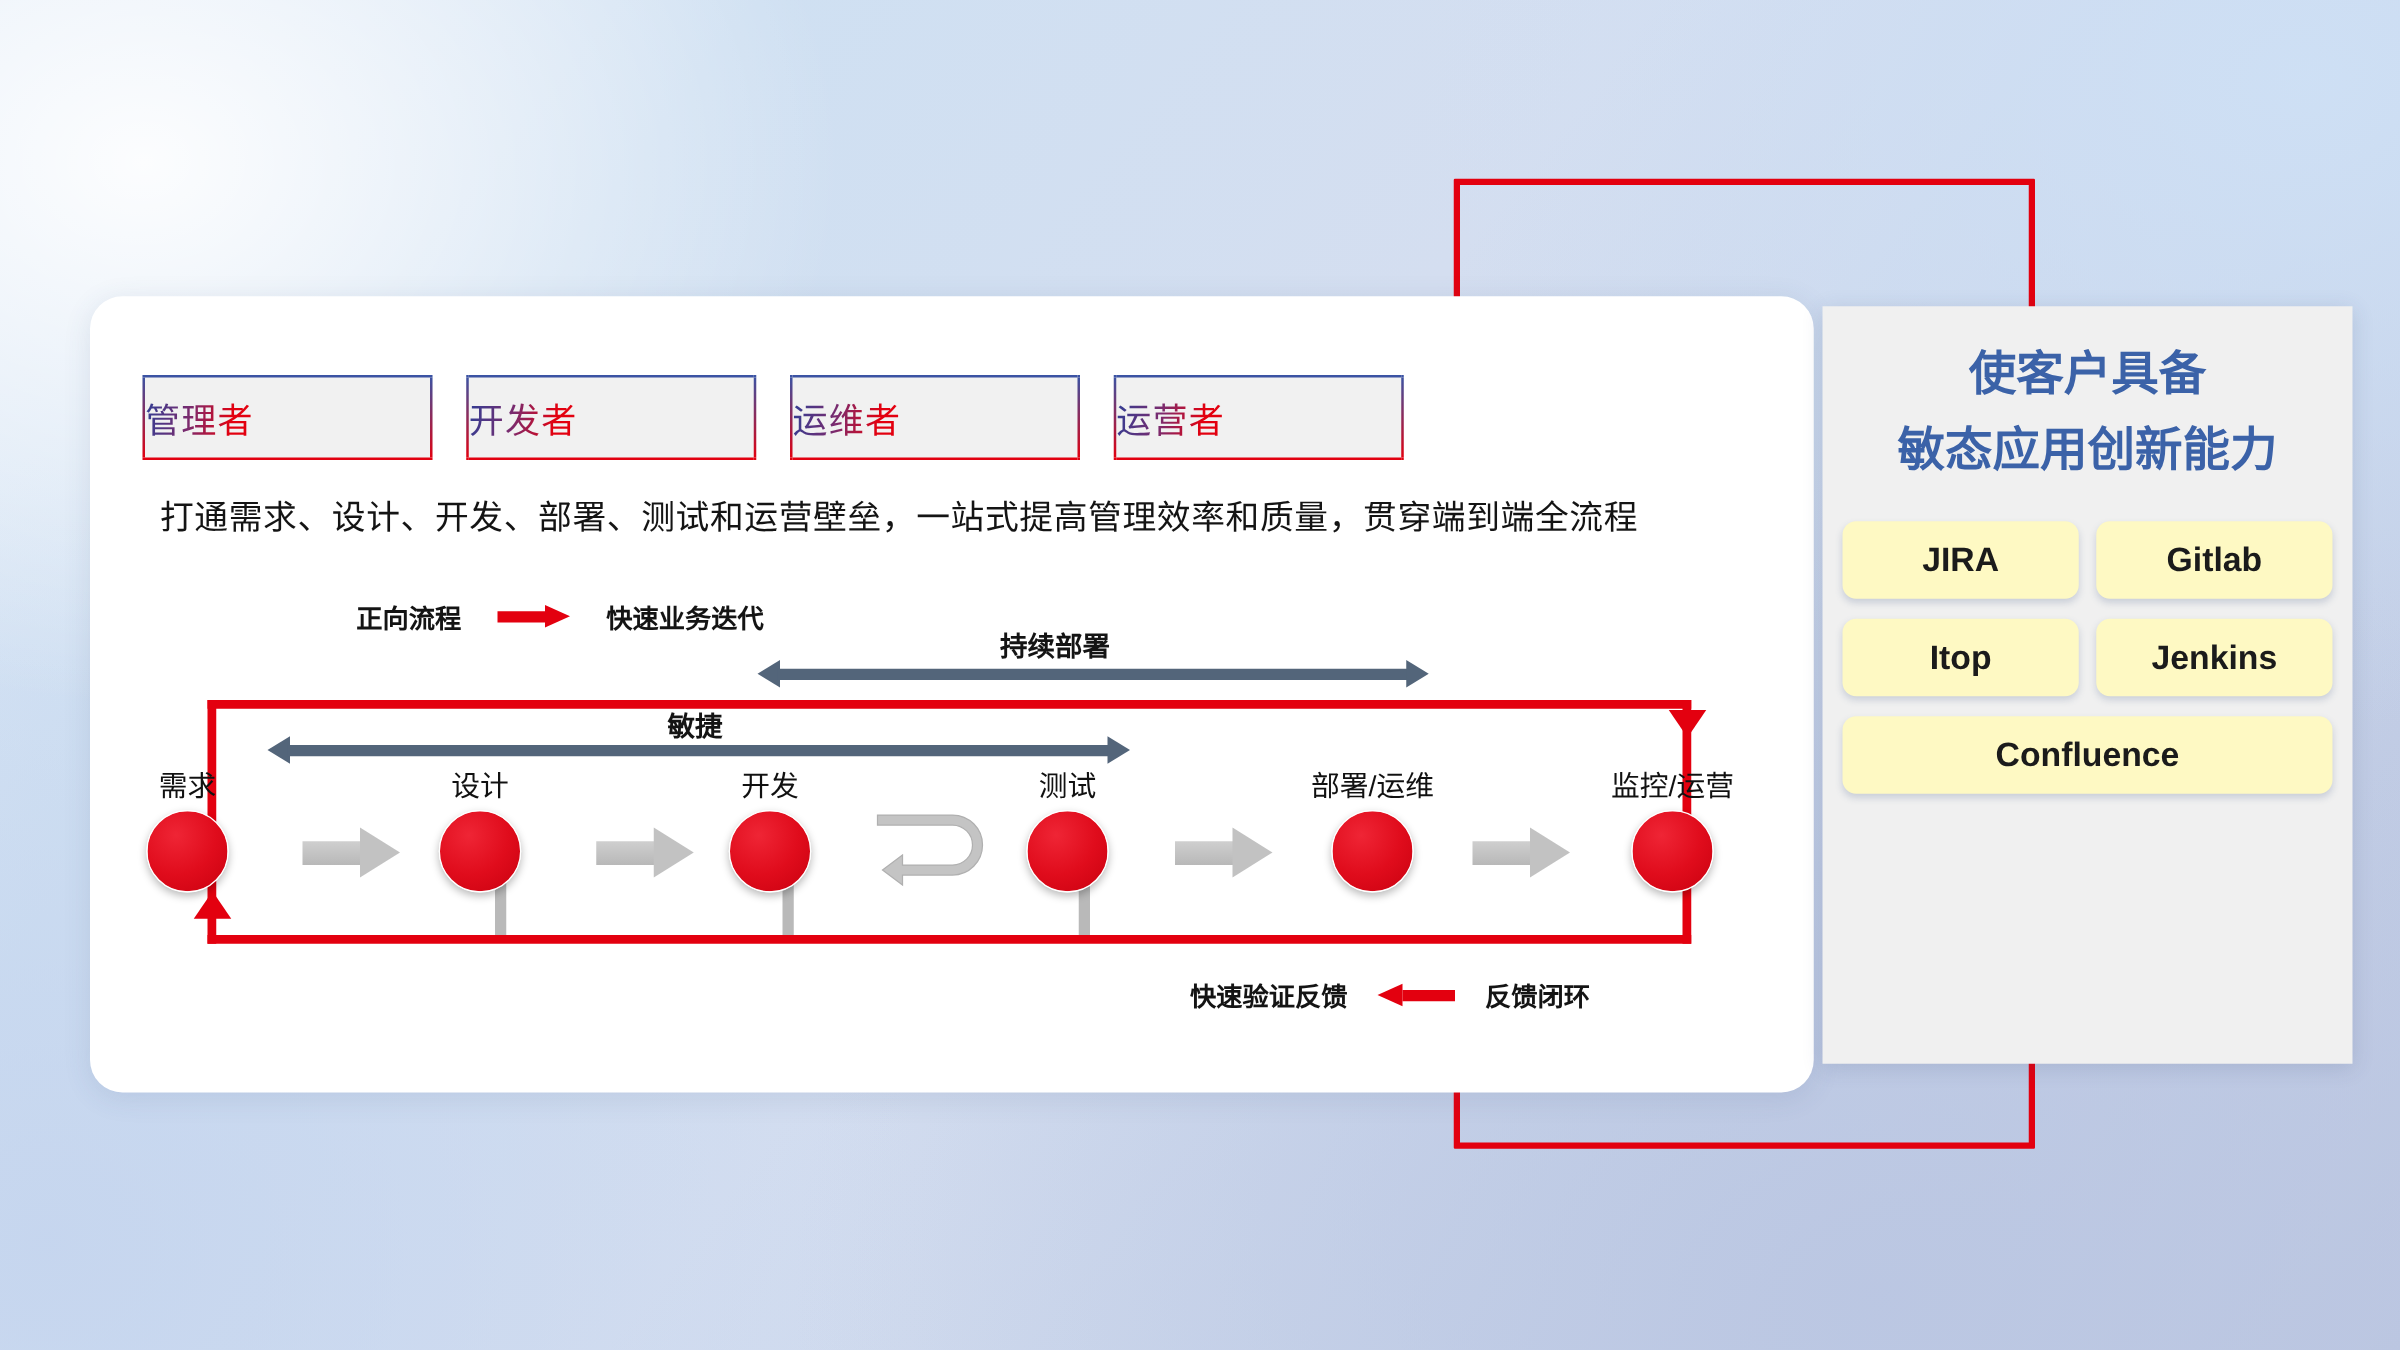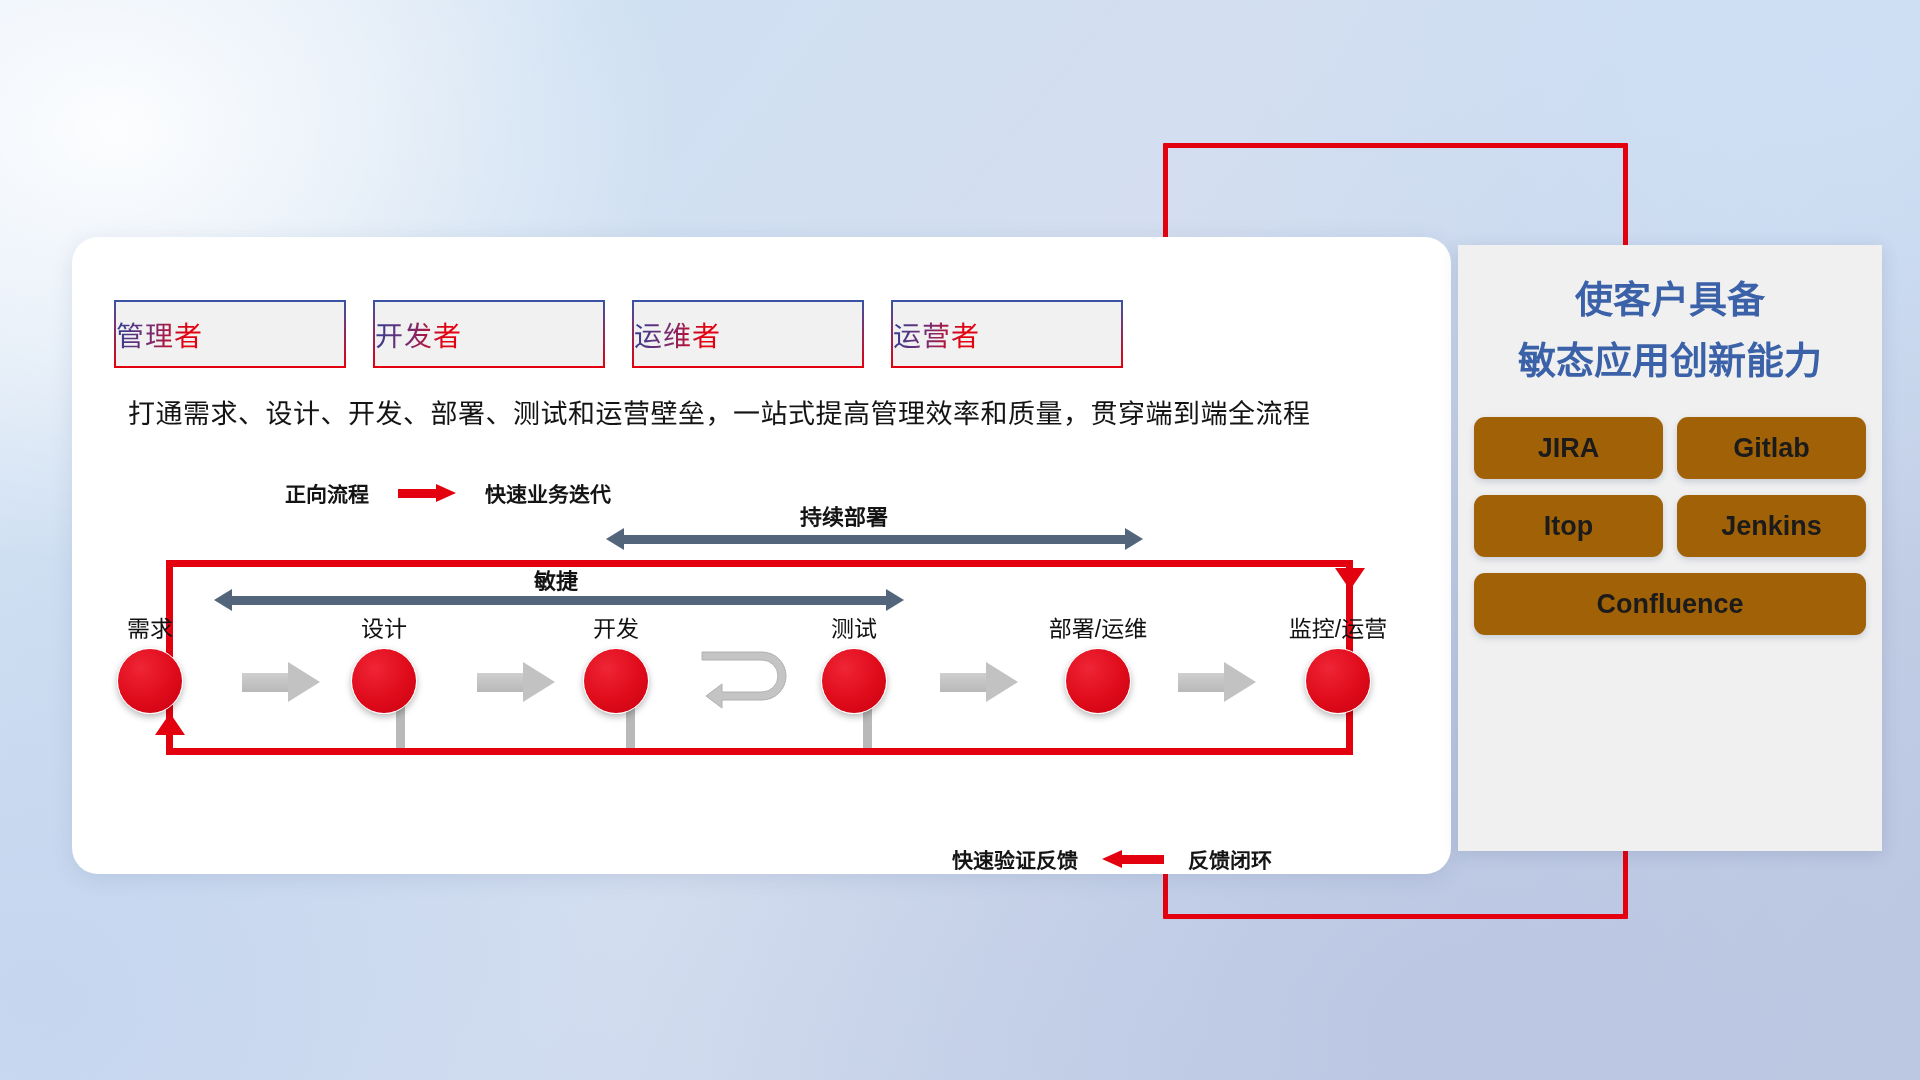--- a/index.html
+++ b/index.html
@@ -130,21 +130,21 @@
     right: 0; top: 0;
     border-top: 9px solid transparent;
     border-bottom: 9px solid transparent;
     border-left: 20px solid #e3000f;
   }
 
   
   .legend-feedback {
     position: absolute;
     left: 952px;
-    top: 844px;
+    top: 781px;
     display: flex;
     align-items: center;
     gap: 24px;
     z-index: 6;
   }
   .legend-feedback .lg-text {
     font-size: 21px;
     font-weight: bold;
     color: #141414;
     white-space: nowrap;
@@ -345,21 +345,21 @@
   .rp-title .l2 { display: block; font-size: 38px; margin-top: 6px; }
 
   .tools-grid {
     margin: 28px 16px 0 16px;
     display: flex;
     flex-wrap: wrap;
     gap: 16px 14px;
   }
   .tool-chip {
     height: 62px;
-    background: #a16207;
+    background: #fef9c3;
     border-radius: 11px;
     display: flex;
     align-items: center;
     justify-content: center;
     font-size: 27px;
     font-weight: bold;
     color: #1b1b1b;
     box-shadow: 0 3px 6px rgba(70,90,130,0.22);
     flex: 0 0 calc(50% - 7px);
   }

